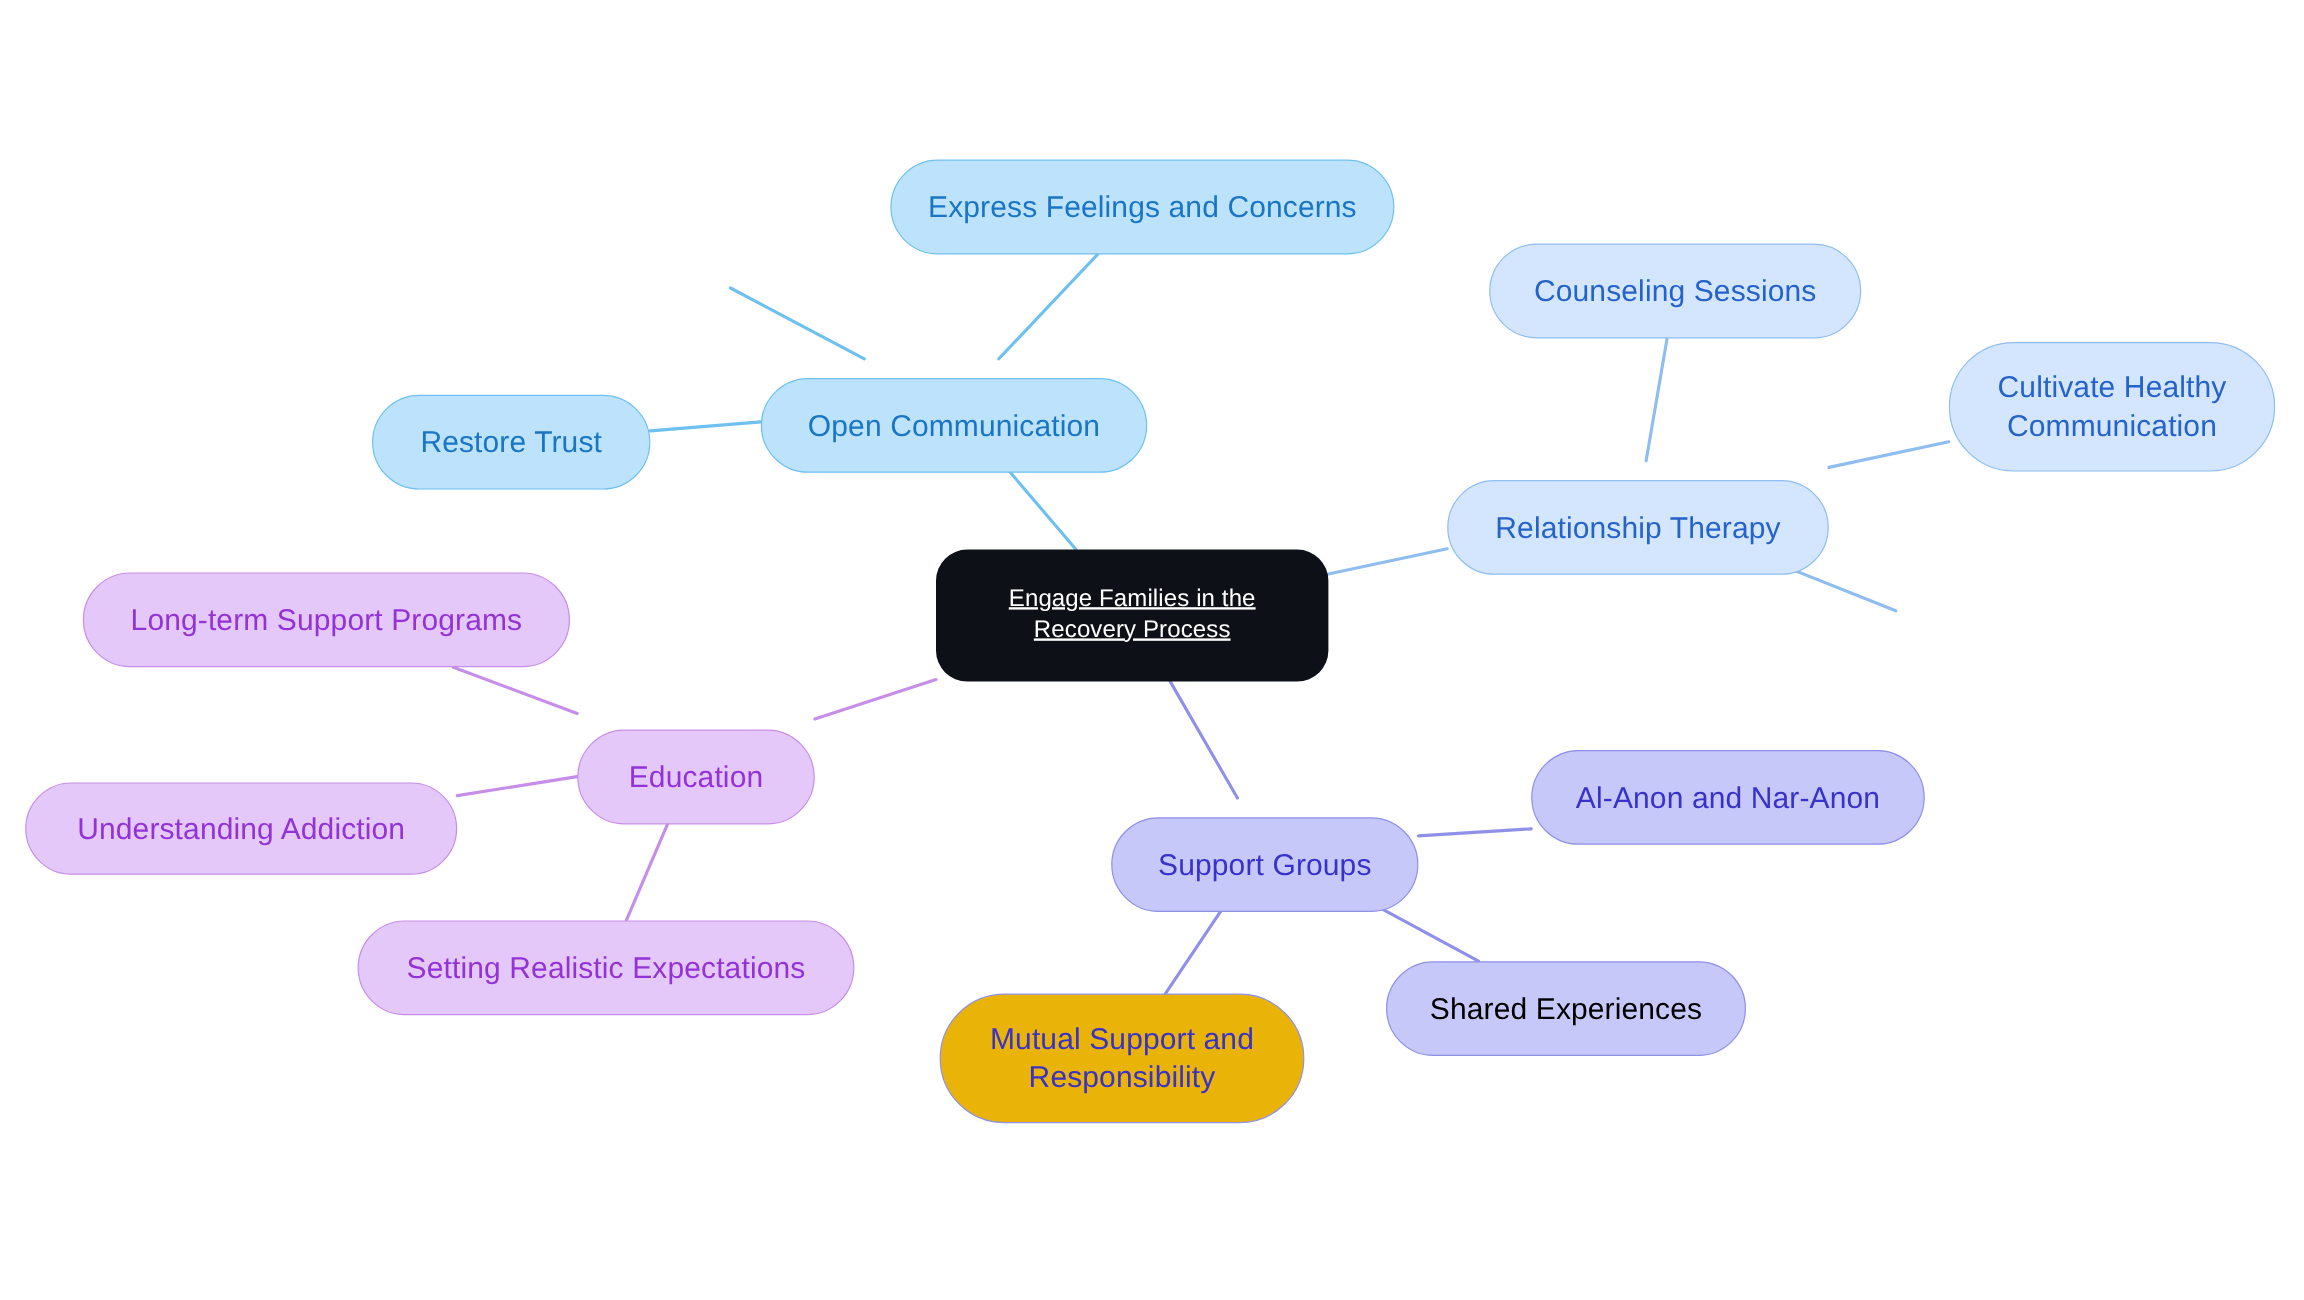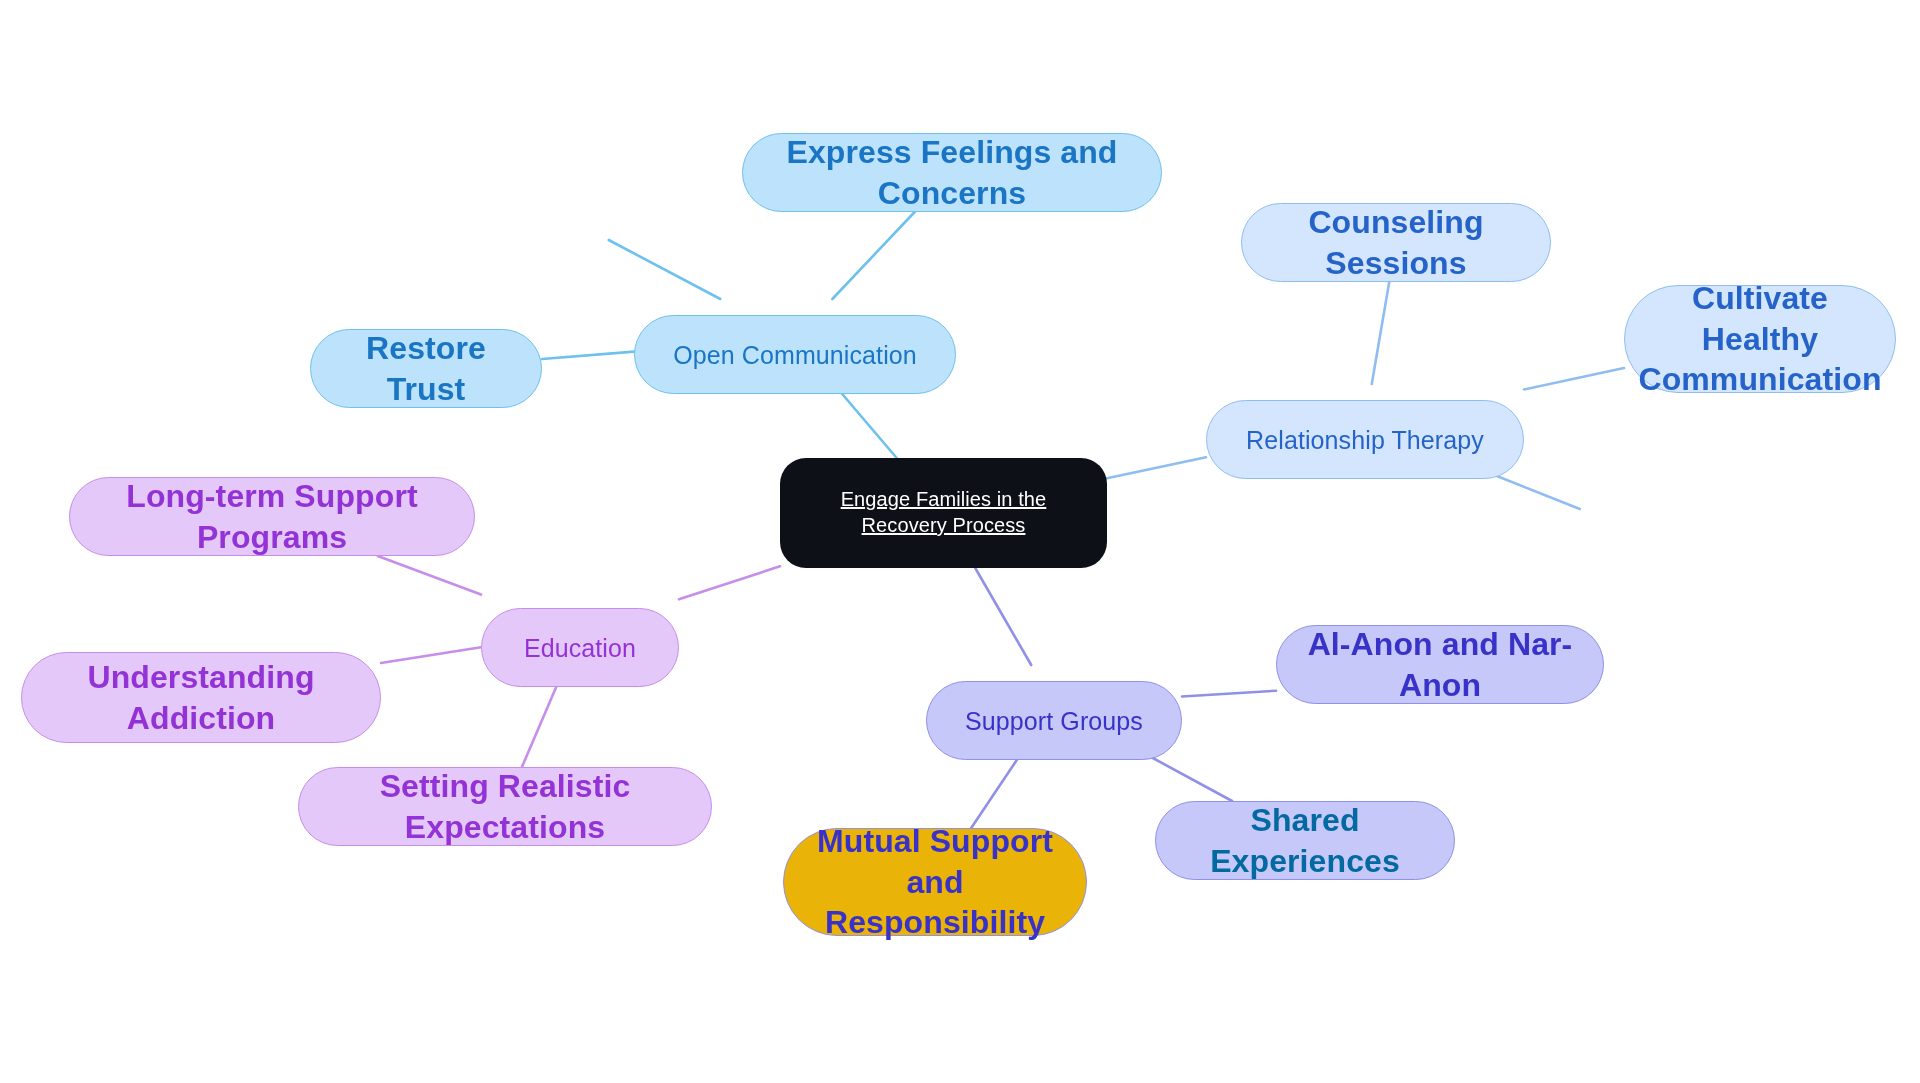--- a/index.html
+++ b/index.html
@@ -44,21 +44,21 @@
   }
   .node.root {
     border-radius: 26px;
     border-width: 0;
     background: #0d1117;
     color: #ffffff;
     font-size: 20px;
     text-decoration: underline;
   }
   .node.lvl1 { font-size: 25px; margin-top: 16px; }
-  .node.lvl2 { font-size: 32px; font-weight: bold; }
+  .node.lvl2 { font-size: 25px; }
 </style>
 </head>
 <body>
 
 <div id="canvas">
   <svg id="edges" viewBox="0 0 1920 1083" xmlns="http://www.w3.org/2000/svg">
       <line x1="896.6948424068768" y1="458" x2="828.6146131805158" y2="378" stroke="#6ec0ee" stroke-width="2.6" stroke-linecap="round"></line>
       <line x1="720.2934782608695" y1="299" x2="608.7065217391305" y2="240" stroke="#6ec0ee" stroke-width="2.6" stroke-linecap="round"></line>
       <line x1="832.3584337349398" y1="299" x2="914.6415662650602" y2="212" stroke="#6ec0ee" stroke-width="2.6" stroke-linecap="round"></line>
       <line x1="634" y1="351.5894308943089" x2="542" y2="359.0691056910569" stroke="#6ec0ee" stroke-width="2.6" stroke-linecap="round"></line>
@@ -79,20 +79,20 @@
 Recovery Process</div>
     <div class="node lvl1" style="left: 634px; top: 299px; width: 322px; height: 79px; background: rgb(188, 227, 251); color: rgb(26, 117, 196); border-color: rgb(110, 192, 238);">Open Communication</div>
     <div class="node lvl2" style="left: 742px; top: 133px; width: 420px; height: 79px; background: rgb(188, 227, 251); color: rgb(26, 117, 196); border-color: rgb(110, 192, 238);">Express Feelings and Concerns</div>
     <div class="node lvl2" style="left: 310px; top: 329px; width: 232px; height: 79px; background: rgb(188, 227, 251); color: rgb(26, 117, 196); border-color: rgb(110, 192, 238);">Restore Trust</div>
     <div class="node lvl1" style="left: 1206px; top: 384px; width: 318px; height: 79px; background: rgb(212, 230, 253); color: rgb(37, 99, 201); border-color: rgb(143, 189, 240);">Relationship Therapy</div>
     <div class="node lvl2" style="left: 1241px; top: 203px; width: 310px; height: 79px; background: rgb(212, 230, 253); color: rgb(37, 99, 201); border-color: rgb(143, 189, 240);">Counseling Sessions</div>
     <div class="node lvl2" style="left: 1624px; top: 285px; width: 272px; height: 108px; background: rgb(212, 230, 253); color: rgb(37, 99, 201); border-color: rgb(143, 189, 240);">Cultivate Healthy
 Communication</div>
     <div class="node lvl1" style="left: 926px; top: 665px; width: 256px; height: 79px; background: rgb(198, 200, 249); color: rgb(56, 50, 201); border-color: rgb(143, 144, 232);">Support Groups</div>
     <div class="node lvl2" style="left: 1276px; top: 625px; width: 328px; height: 79px; background: rgb(198, 200, 249); color: rgb(56, 50, 201); border-color: rgb(143, 144, 232);">Al-Anon and Nar-Anon</div>
-    <div class="node lvl2" style="left: 1155px; top: 801px; width: 300px; height: 79px; background: rgb(198, 200, 249); color: #0369a1; border-color: rgb(143, 144, 232);">Shared Experiences</div>
+    <div class="node lvl2" style="left: 1155px; top: 801px; width: 300px; height: 79px; background: rgb(198, 200, 249); color: #000000; border-color: rgb(143, 144, 232);">Shared Experiences</div>
     <div class="node lvl2" style="left: 783px; top: 828px; width: 304px; height: 108px; background: #eab308; color: rgb(56, 50, 201); border-color: rgb(143, 144, 232);">Mutual Support and
 Responsibility</div>
     <div class="node lvl1" style="left: 481px; top: 592px; width: 198px; height: 79px; background: rgb(229, 200, 250); color: rgb(147, 51, 214); border-color: rgb(198, 142, 232);">Education</div>
     <div class="node lvl2" style="left: 69px; top: 477px; width: 406px; height: 79px; background: rgb(229, 200, 250); color: rgb(147, 51, 214); border-color: rgb(198, 142, 232);">Long-term Support Programs</div>
-    <div class="node lvl2" style="left: 21px; top: 652px; width: 360px; height: 91px; background: rgb(229, 200, 250); color: rgb(147, 51, 214); border-color: rgb(198, 142, 232);">Understanding Addiction</div>
+    <div class="node lvl2" style="left: 21px; top: 652px; width: 360px; height: 77px; background: rgb(229, 200, 250); color: rgb(147, 51, 214); border-color: rgb(198, 142, 232);">Understanding Addiction</div>
     <div class="node lvl2" style="left: 298px; top: 767px; width: 414px; height: 79px; background: rgb(229, 200, 250); color: rgb(147, 51, 214); border-color: rgb(198, 142, 232);">Setting Realistic Expectations</div>
   </div>
 
 </body></html>

